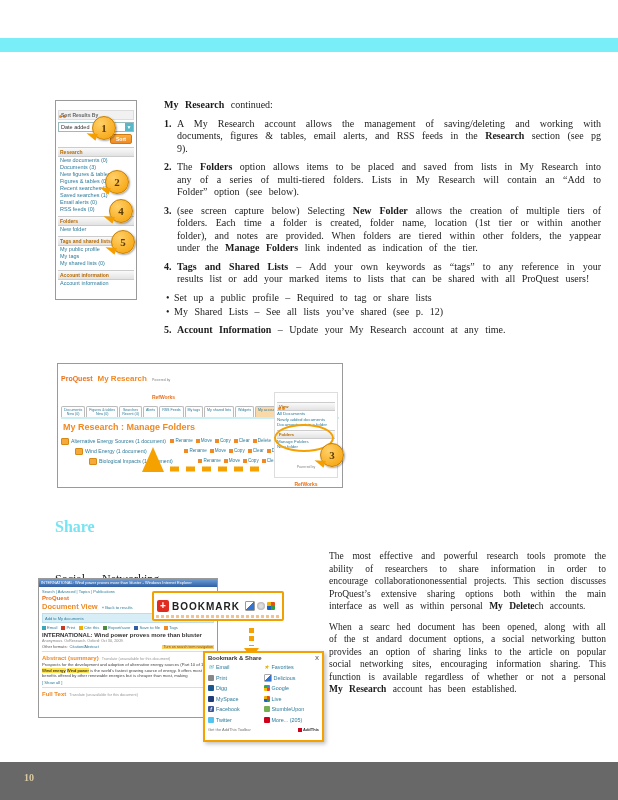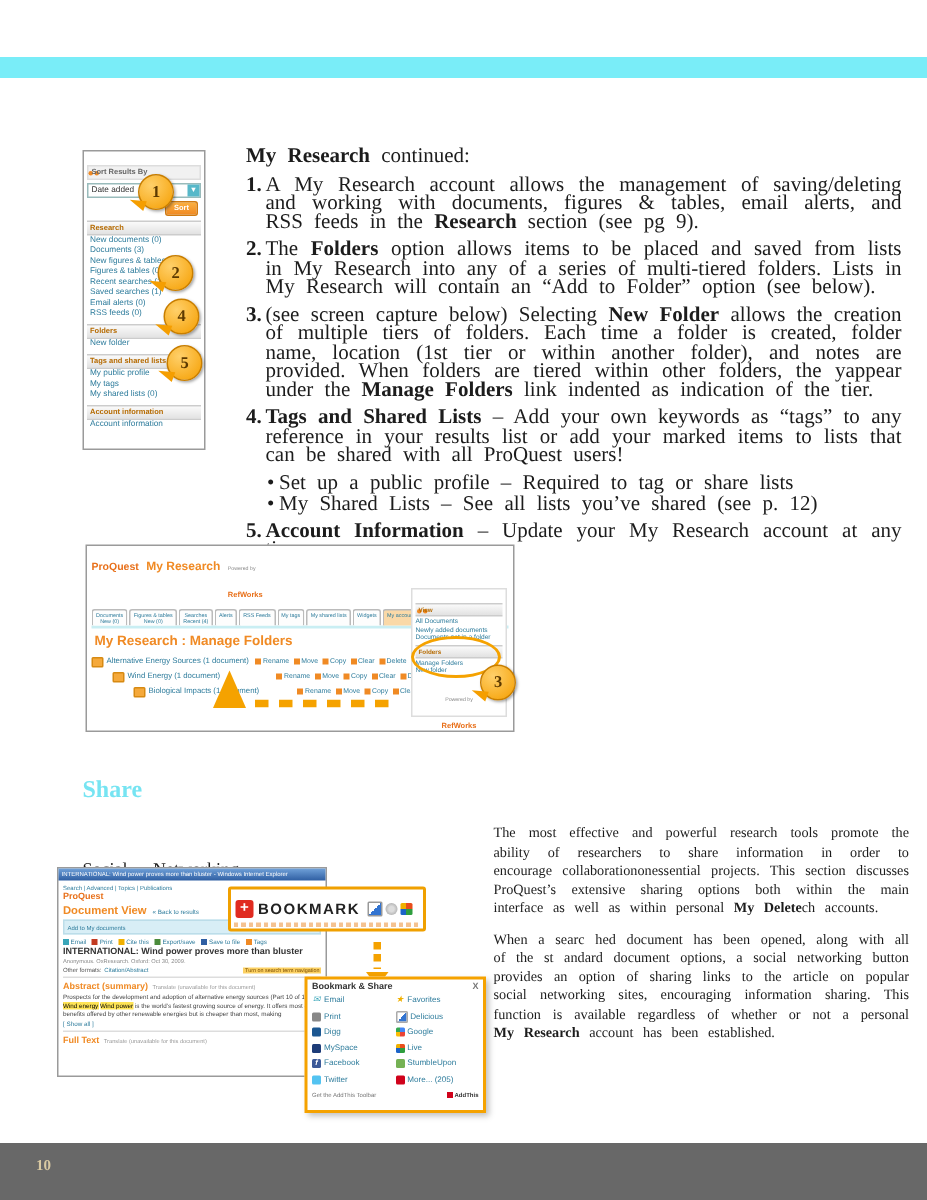--- a/index.html
+++ b/index.html
@@ -32,27 +32,27 @@
   
   .callout{position:absolute;width:22px;height:22px;border-radius:50%;
            background:radial-gradient(circle at 35% 30%,#FFD06A,#F59E00);
            border:1px solid #C87E00;color:#5d3a00;font:bold 11px "Liberation Serif",serif;
            display:flex;align-items:center;justify-content:center;z-index:30;
            box-shadow:1px 1px 2px rgba(0,0,0,.35);}
   .callout::before{content:"";position:absolute;left:-7px;bottom:0;
            border-right:11px solid #F59E00;border-top:3px solid transparent;
            border-bottom:4px solid transparent;transform:rotate(20deg);}
   
-  .body-col{position:absolute;left:164px;top:99px;width:437px;font-size:14px;line-height:12.5px;
+  .body-col{position:absolute;left:164px;top:99px;width:437px;font-size:10px;line-height:12.5px;
             text-align:justify;word-spacing:4px;}
   .body-col p.lead{margin:0 0 6px 0;}
   .li{display:flex;margin:0 0 6px 0;}
   .li .num{font-weight:bold;width:13px;flex:none;}
   .li .txt{flex:1;text-align:justify;}
-  .bullet{display:flex;margin:0 0 2px 14px;}
+  .bullet{display:flex;margin:0 0 2px 2px;}
   .bullet::before{content:"•";width:8px;flex:none;}
   
   .mf-shot{position:absolute;left:57px;top:363px;width:286px;height:125px;padding:3px;overflow:visible;}
   .mf-head{display:flex;align-items:baseline;gap:5px;}
   .mf-logo{font-size:7px;font-weight:bold;color:#E8701A;}
   .mf-title{font-size:8px;font-weight:bold;color:#F08A24;}
   .mf-pby{font-size:3.5px;color:#888;}
   .mf-rw{font-size:5px;font-weight:bold;color:#E8701A;}
   .mf-tabs{display:flex;gap:1px;margin-top:3px;}
   .mf-tab{border:1px solid #bbb;border-bottom:none;border-radius:2px 2px 0 0;background:#fdfdfd;

